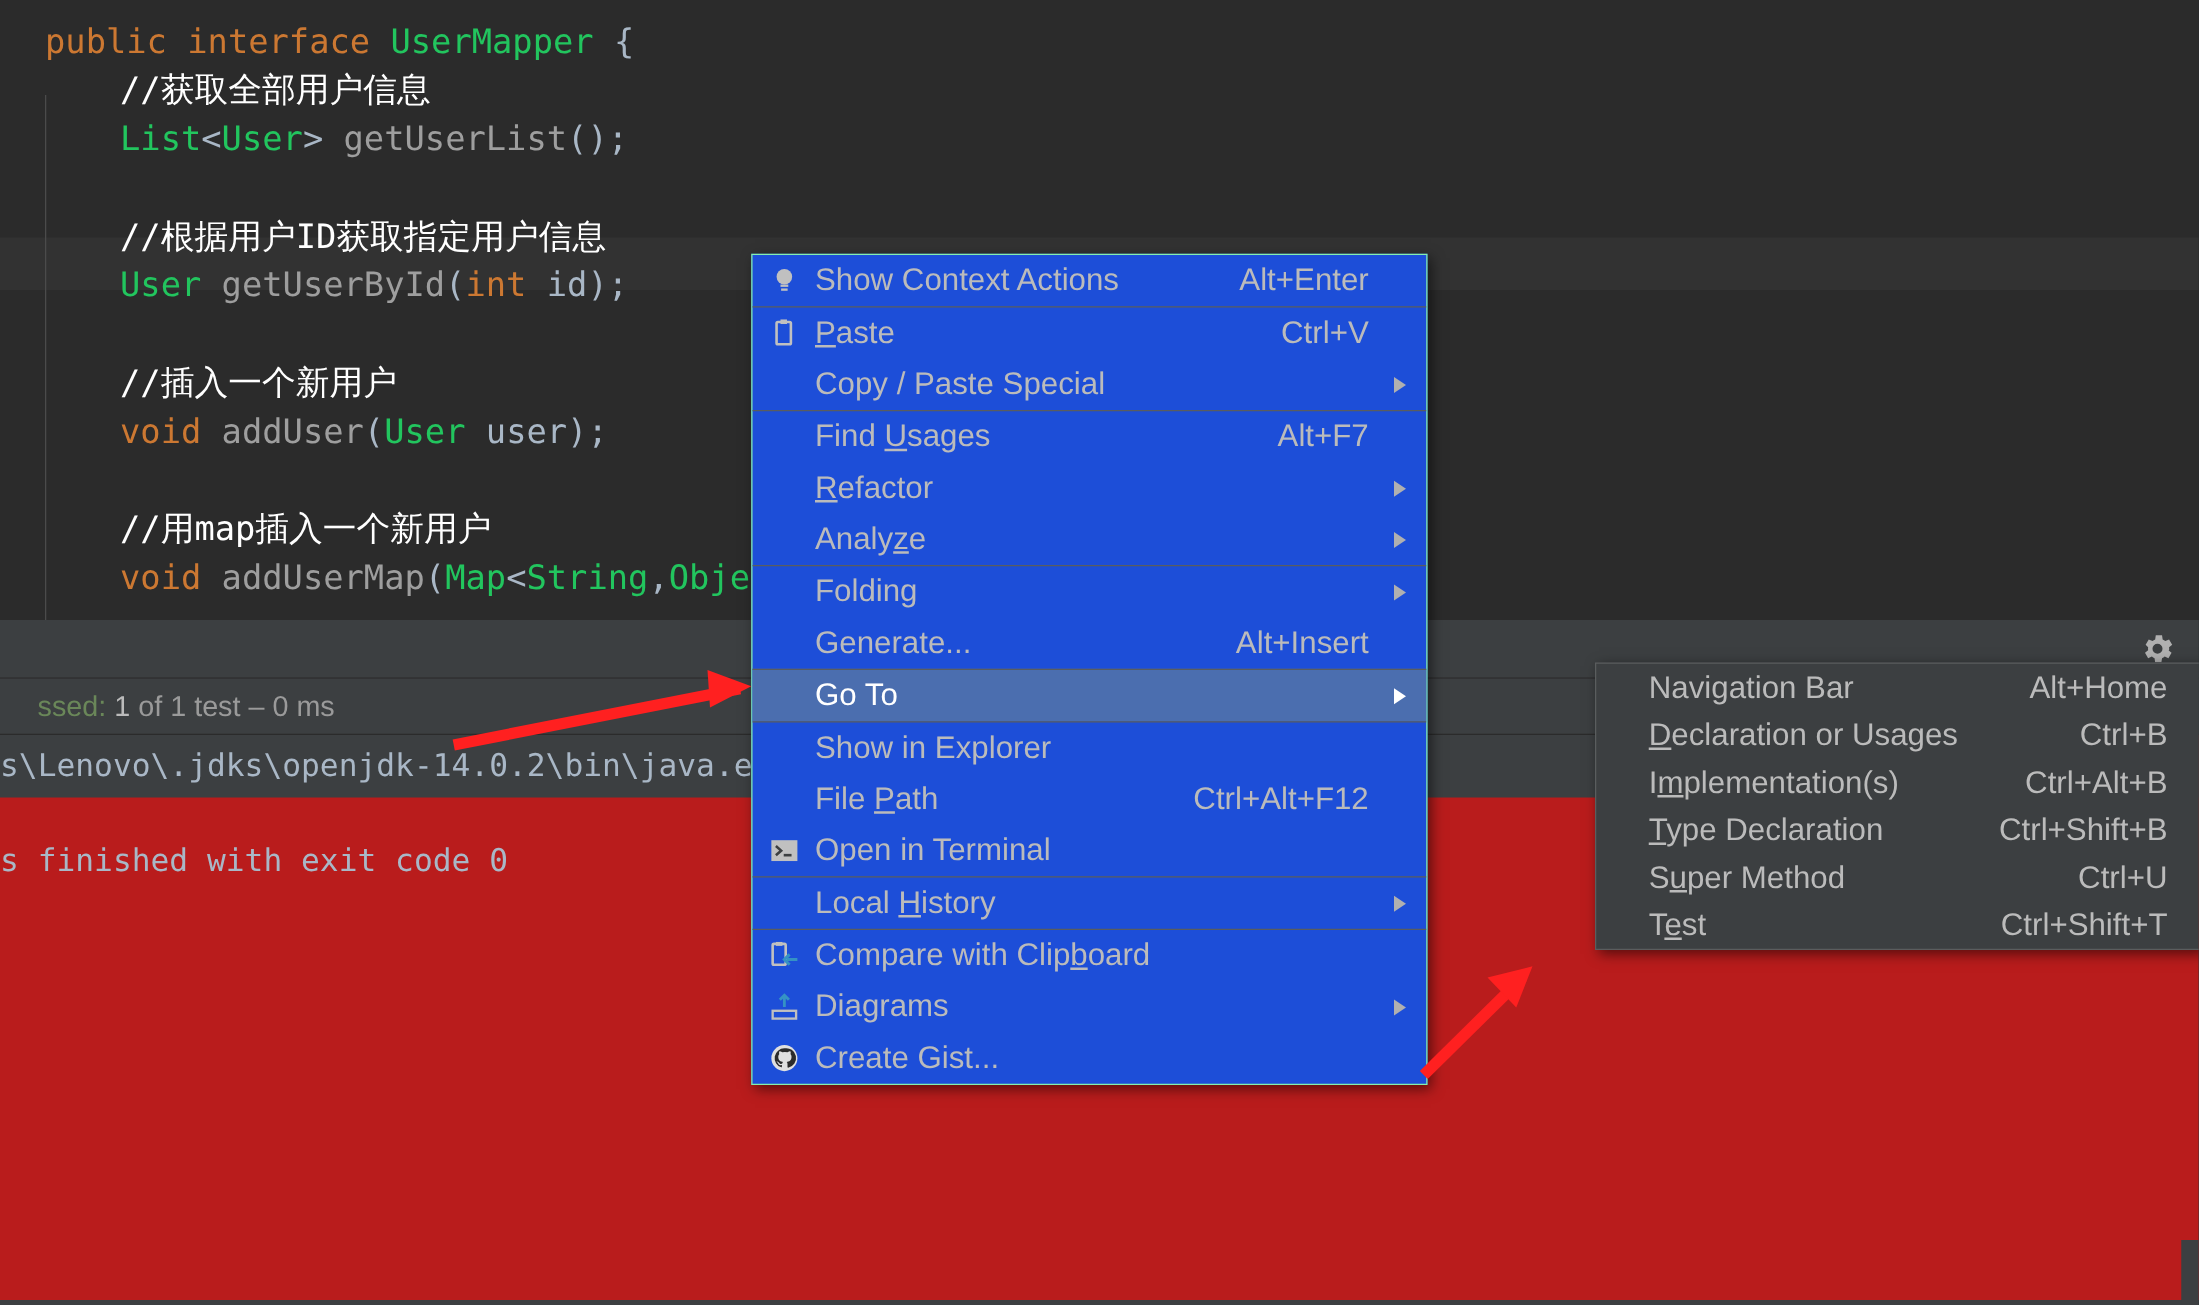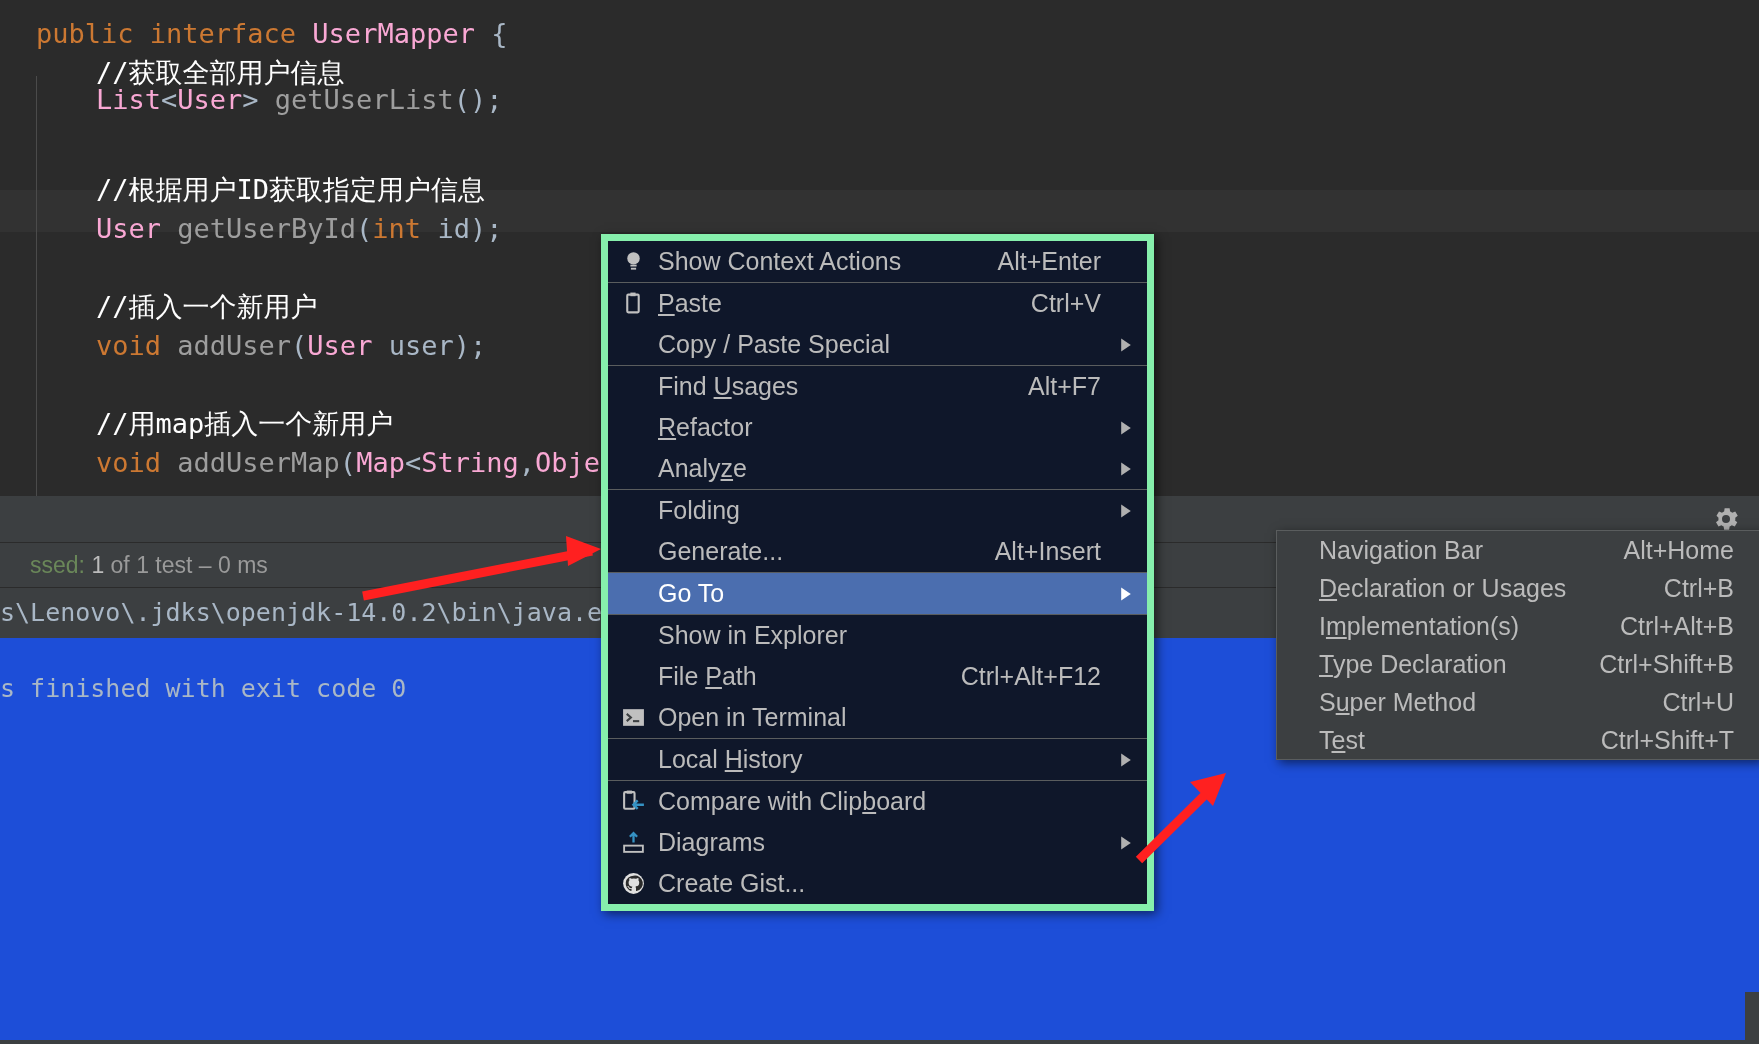--- a/index.html
+++ b/index.html
@@ -37,21 +37,21 @@
     white-space: pre;
     font-family: "DejaVu Sans Mono", "Liberation Mono", monospace;
     font-size: 27px;
     color: #a9b7c6;
     letter-spacing: 0px;
   }
   .code-line .ind1 { padding-left: 36px; }
   .code-line .ind2 { padding-left: 96px; }
   .kw  { color: #cc7832; }
   .cmt { color: #ffffff; }
-  .typ { color: #f9a8d4; }
+  .typ { color: #22c55e; }
   .mth { color: #9e9e9e; }
   .pln { color: #a9b7c6; }
   #caret-line {
     position: absolute;
     left: 0; top: 190px;
     width: 100%;
     height: 42px;
     background: #323232;
   }
 
@@ -86,21 +86,21 @@
     color: #9a9a9a;
     white-space: pre;
     padding-left: 0;
   }
   #run-status .pass-label { color: #6a8759; margin-left: 30px; }
   #run-status .pass-num { color: #bbbbbb; }
   #console {
     position: absolute;
     left: 0; top: 92px;
     width: 1759px; height: 452px;
-    background: #1d4ed8;
+    background: #b91c1c;
     font-family: "DejaVu Sans Mono", "Liberation Mono", monospace;
     font-size: 25px;
     color: #a9b7c6;
   }
   #console-path {
     position: absolute;
     left: 0; top: 0;
     width: 1759px;
     height: 50px;
     line-height: 50px;
@@ -120,24 +120,24 @@
   #scroll-track {
     position: absolute;
     right: 0; top: 496px;
     width: 14px; height: 548px;
     background: #3c3f41;
   }
 
   
   #ctx-menu {
     position: absolute;
-    left: 601px; top: 234px;
+    left: 601px; top: 203px;
     width: 539px;
-    background: #0f172a;
-    border: 7px solid #86efac;
+    background: #1d4ed8;
+    border: 1px solid #86efac;
     box-shadow: 3px 3px 10px rgba(0,0,0,0.55);
     z-index: 50;
   }
   .mi {
     position: relative;
     height: 41px;
     display: flex;
     align-items: center;
     cursor: default;
     font-size: 25px;
@@ -212,21 +212,21 @@
 </style>
 </head>
 <body>
 
 <div id="editor">
   <div id="caret-line"></div>
   <div id="editor-gutter-line"></div>
   <div id="code-lines">
       <div class="code-line" style="top: 10px;"><span class="ind1"><span class="kw">public </span><span class="kw">interface </span><span class="typ">UserMapper</span><span class="pln"> {</span></span></div>
       <div class="code-line" style="top: 49px;"><span class="ind2"><span class="cmt">//获取全部用户信息</span></span></div>
-      <div class="code-line" style="top: 76px;"><span class="ind2"><span class="typ">List</span><span class="pln">&lt;</span><span class="typ">User</span><span class="pln">&gt; </span><span class="mth">getUserList</span><span class="pln">();</span></span></div>
+      <div class="code-line" style="top: 88px;"><span class="ind2"><span class="typ">List</span><span class="pln">&lt;</span><span class="typ">User</span><span class="pln">&gt; </span><span class="mth">getUserList</span><span class="pln">();</span></span></div>
       <div class="code-line" style="top: 127px;"><span class="ind2"><span class="pln"></span></span></div>
       <div class="code-line" style="top: 166px;"><span class="ind2"><span class="cmt">//根据用户ID获取指定用户信息</span></span></div>
       <div class="code-line" style="top: 205px;"><span class="ind2"><span class="typ">User </span><span class="mth">getUserById</span><span class="pln">(</span><span class="kw">int</span><span class="pln"> id);</span></span></div>
       <div class="code-line" style="top: 244px;"><span class="ind2"><span class="pln"></span></span></div>
       <div class="code-line" style="top: 283px;"><span class="ind2"><span class="cmt">//插入一个新用户</span></span></div>
       <div class="code-line" style="top: 322px;"><span class="ind2"><span class="kw">void</span><span class="pln"> </span><span class="mth">addUser</span><span class="pln">(</span><span class="typ">User</span><span class="pln"> user);</span></span></div>
       <div class="code-line" style="top: 361px;"><span class="ind2"><span class="pln"></span></span></div>
       <div class="code-line" style="top: 400px;"><span class="ind2"><span class="cmt">//用map插入一个新用户</span></span></div>
       <div class="code-line" style="top: 439px;"><span class="ind2"><span class="kw">void</span><span class="pln"> </span><span class="mth">addUserMap</span><span class="pln">(</span><span class="typ">Map</span><span class="pln">&lt;</span><span class="typ">String</span><span class="pln">,</span><span class="typ">Object</span></span></div>
     </div>

